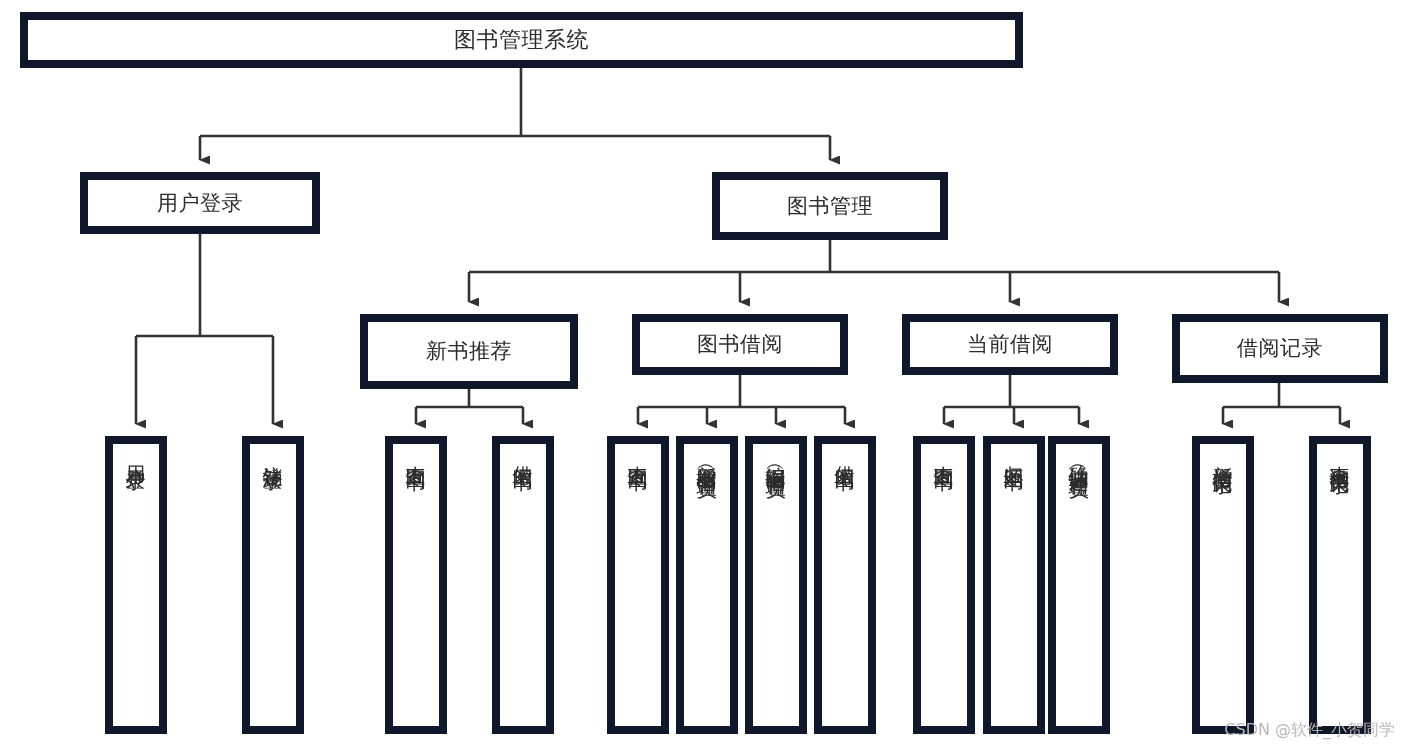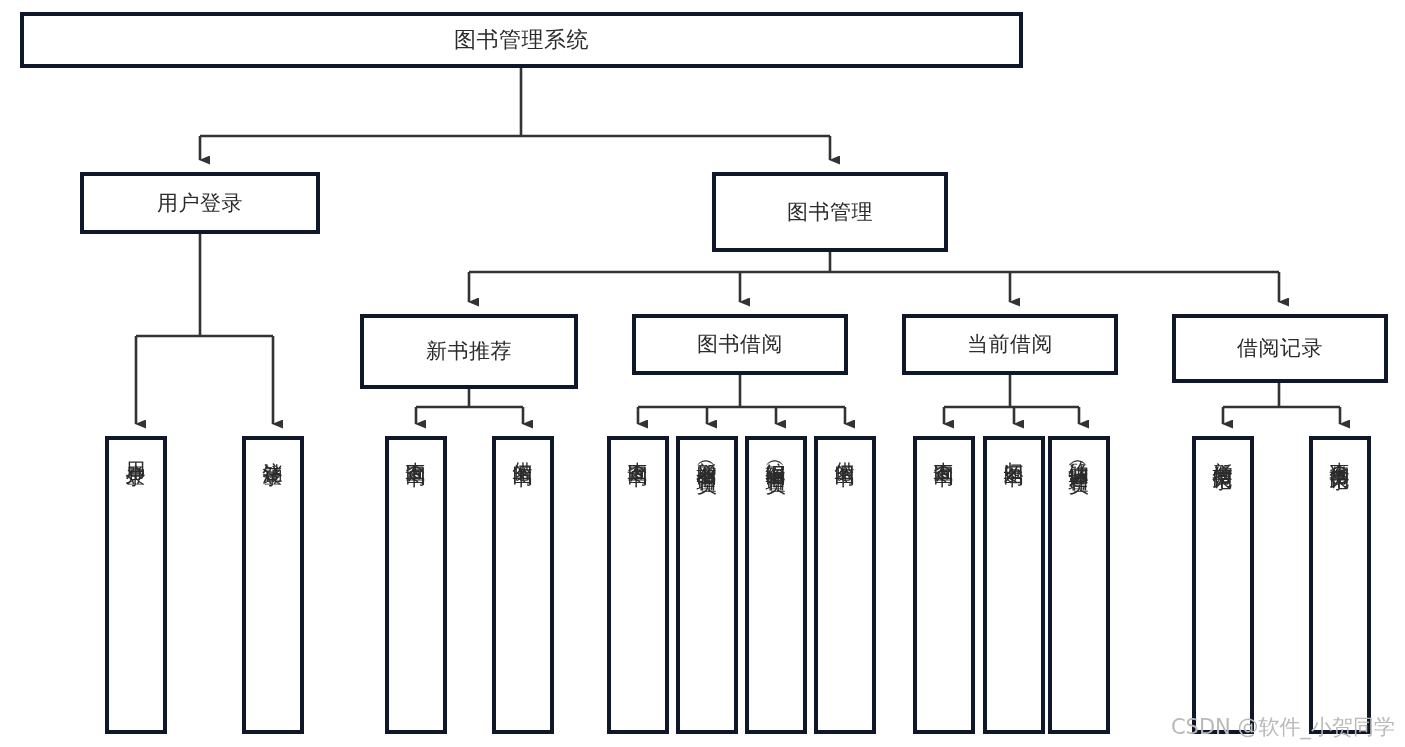--- a/index.html
+++ b/index.html
@@ -21,21 +21,21 @@
   #diagram-svg {
     position: absolute;
     left: 0;
     top: 0;
     width: 1405px;
     height: 747px;
   }
   .node-box {
     position: absolute;
     box-sizing: border-box;
-    border: 4px solid #0f172a;
+    border: 8px solid #0f172a;
     background: #ffffff;
     display: flex;
     align-items: center;
     justify-content: center;
     color: #2b2b2b;
   }
   .node-box .node-label {
     font-size: 21px;
     line-height: 1.15;
     letter-spacing: 0.5px;
@@ -54,21 +54,21 @@
     justify-content: center;
     padding-top: 6px;
   }
   .node-box.root .node-label { font-size: 22px; }
   .node-box.level1 .node-label { font-size: 21px; }
   .node-box.level2 .node-label { font-size: 21px; }
   #watermark {
     position: absolute;
     right: 10px;
     bottom: 6px;
-    font-size: 21px;
+    font-size: 16px;
     color: #b9b9b9;
     white-space: nowrap;
     pointer-events: none;
     font-family: "DejaVu Sans", "Liberation Sans", sans-serif;
   }
 </style>
 </head>
 <body>
 
 <div id="canvas">
@@ -125,21 +125,21 @@
     </g>
   </svg>
 
   <div class="node-box root" style="left:20px; top:12px; width:1003px; height:56px;">
     <span class="node-label">图书管理系统</span>
   </div>
 
   <div class="node-box level1" style="left:80px; top:172px; width:240px; height:62px;">
     <span class="node-label">用户登录</span>
   </div>
-  <div class="node-box level1" style="left:712px; top:172px; width:236px; height:80px;">
+  <div class="node-box level1" style="left:712px; top:172px; width:236px; height:68px;">
     <span class="node-label">图书管理</span>
   </div>
 
   <div class="node-box level2" style="left:360px; top:314px; width:218px; height:75px;">
     <span class="node-label">新书推荐</span>
   </div>
   <div class="node-box level2" style="left:632px; top:314px; width:216px; height:61px;">
     <span class="node-label">图书借阅</span>
   </div>
   <div class="node-box level2" style="left:902px; top:314px; width:216px; height:61px;">

